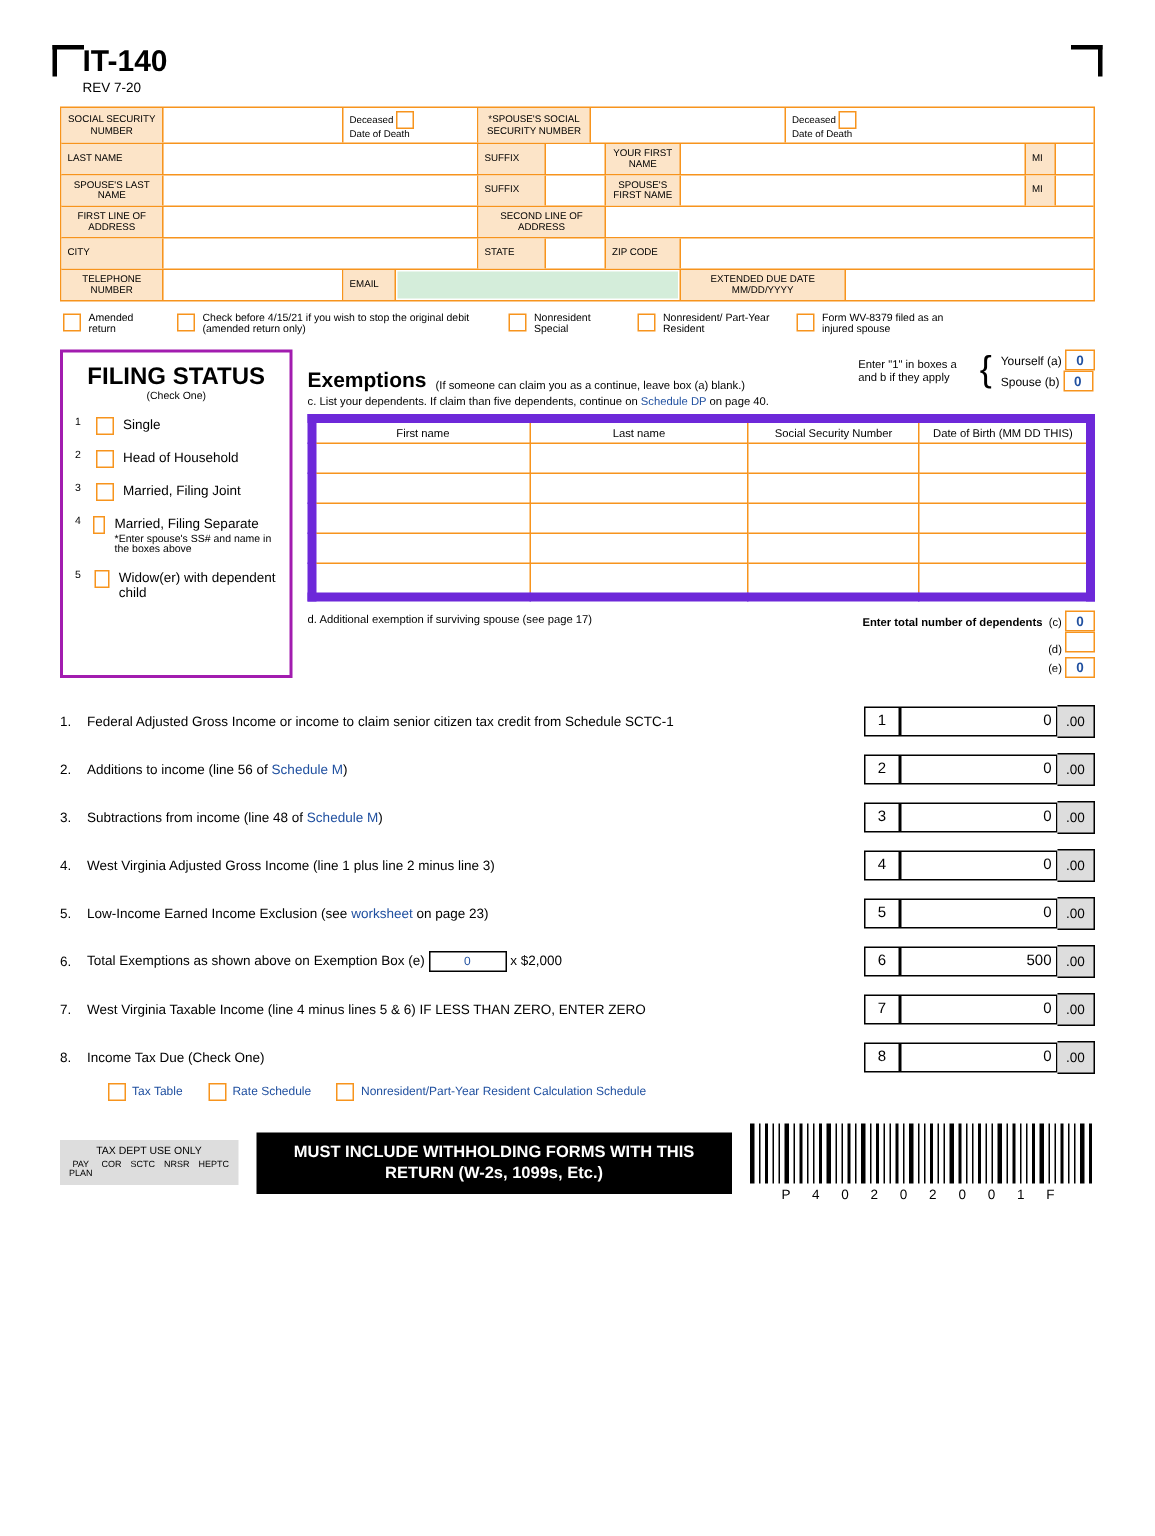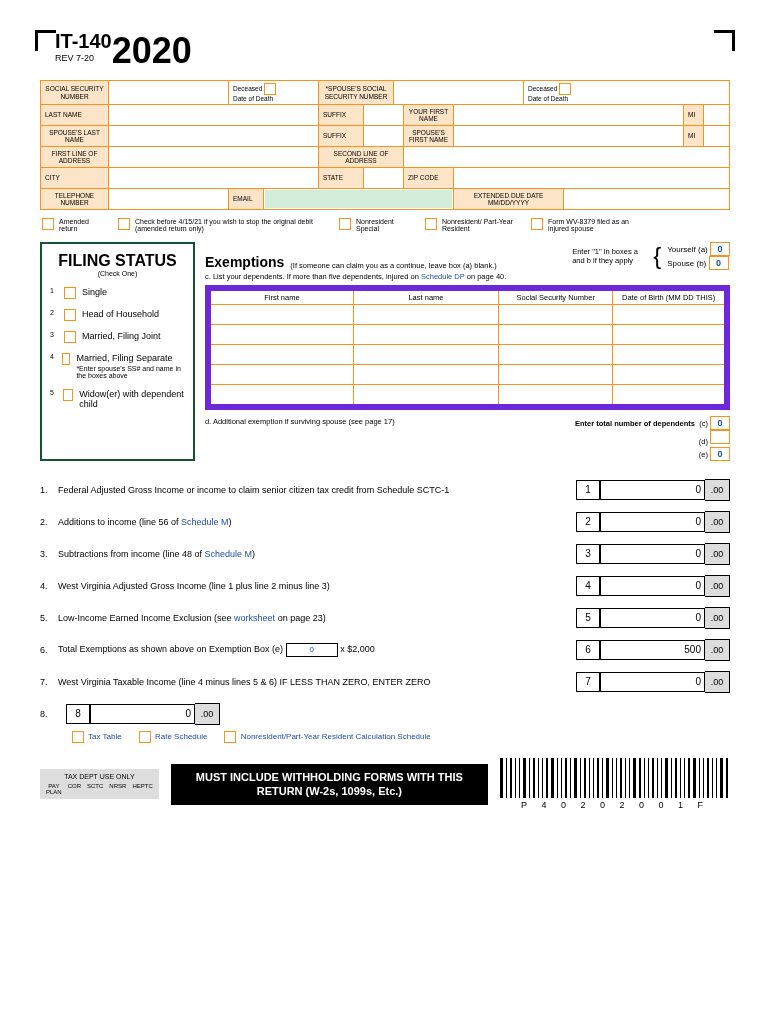--- a/index.html
+++ b/index.html
@@ -15,21 +15,21 @@
 .info-row{display:flex;border-bottom:1px solid #f7941d}
 .info-row:last-child{border-bottom:none}
 .info-cell{border-right:1px solid #f7941d;padding:2px 4px;display:flex;align-items:center;min-height:20px;box-sizing:border-box}
 .info-cell:last-child{border-right:none}
 .info-label{font-size:6.5px;line-height:1.1;text-align:center}
 .shade{background:#fce4c8}
 .chk{display:inline-block;width:10px;height:10px;border:1.5px solid #f7941d;vertical-align:middle;margin:0 2px}
 .checkboxes-row{display:flex;gap:12px;margin:8px 0;font-size:7px;align-items:flex-start}
 .chk-item{display:flex;gap:3px;align-items:flex-start}
 .main-section{display:flex;gap:10px;margin-top:10px}
-.filing-box{border:2px solid #14532d;width:155px;padding:8px;box-sizing:border-box}
+.filing-box{border:2px solid #a21caf;width:155px;padding:8px;box-sizing:border-box}
 .filing-title{font-size:16px;font-weight:bold;text-align:center}
 .filing-sub{font-size:7px;text-align:center;margin-bottom:8px}
 .filing-opt{display:flex;gap:4px;margin:10px 0;font-size:9px;align-items:flex-start}
 .filing-num{font-size:7px;width:8px}
 .exemptions{flex:1}
 .ex-head{display:flex;align-items:flex-end;gap:6px}
 .ex-title{font-size:14px;font-weight:bold}
 .ex-sub{font-size:7.5px}
 .ex-right{margin-left:auto;font-size:7.5px;display:flex;align-items:center;gap:6px}
 .brace{font-size:24px;font-weight:normal}
@@ -64,21 +64,20 @@
 <body>
 
 <div class="page">
   <div class="header">
     <span class="corner-tl"></span>
       <span class="corner-tr"></span>
     <div>
       <div class="form-id">IT-140</div>
       <div class="rev">REV 7-20</div>
     </div>
-    <div class="year">2020</div>
   </div>
 
   <div class="info-grid">
     <div class="info-row">
       <div class="info-cell shade" style="width:68px">
           <span class="info-label">SOCIAL SECURITY NUMBER</span>
         </div>
       <div class="info-cell" style="width:120px"></div>
       <div class="info-cell" style="width:90px;flex-direction:column;align-items:flex-start;font-size:6.5px">
           <div><span>Deceased</span><span class="chk"></span></div>
@@ -231,21 +230,21 @@
         <span class="ex-sub">(If someone can claim you as a continue, leave box (a) blank.)</span>
         <div class="ex-right">
           <span style="width:75px">Enter "1" in boxes a and b if they apply</span>
           <span class="brace">{</span>
           <div class="ex-ab">
             <div><span>Yourself (a)</span> <span class="valbox">0</span></div>
             <div><span>Spouse (b)</span> <span class="valbox">0</span></div>
           </div>
         </div>
       </div>
-      <div style="font-size:7.5px;margin-top:2px"><span>c. List your dependents. If more than five dependents, injured on</span> <span class="link">Schedule DP</span> <span>on page 40.</span></div>
+      <div style="font-size:7.5px;margin-top:2px"><span>c. List your dependents. If claim than five dependents, continue on</span> <span class="link">Schedule DP</span> <span>on page 40.</span></div>
       <table class="dep-table">
         <tbody>
             <tr>
               <th style="width:28%">First name</th>
               <th style="width:28%">Last name</th>
               <th style="width:22%">Social Security Number</th>
               <th>Date of Birth (MM DD THIS)</th>
             </tr>
         <tr>
               <td></td>
@@ -339,20 +338,21 @@
       </div>
       <div class="line-row">
         <span class="line-num">7.</span>
         <span class="line-text">West Virginia Taxable Income (line 4 minus lines 5 &amp; 6) IF LESS THAN ZERO, ENTER ZERO <span class="dots"></span></span>
         <span class="line-box">7</span>
         <span class="line-amt">0</span>
         <span class="line-cents">.00</span>
       </div>
       <div class="line-row">
         <span class="line-num">8.</span>
+        <span class="line-text">Income Tax Due (Check One) <span class="dots"></span></span>
         <span class="line-box">8</span>
         <span class="line-amt">0</span>
         <span class="line-cents">.00</span>
       </div>
     </div>
 
   <div style="margin-left:30px;display:flex;gap:15px;font-size:8px;margin-top:-4px">
     <span><span class="chk"></span> <span class="link">Tax Table</span></span>
     <span><span class="chk"></span> <span class="link">Rate Schedule</span></span>
     <span><span class="chk"></span> <span class="link">Nonresident/Part-Year Resident Calculation Schedule</span></span>

